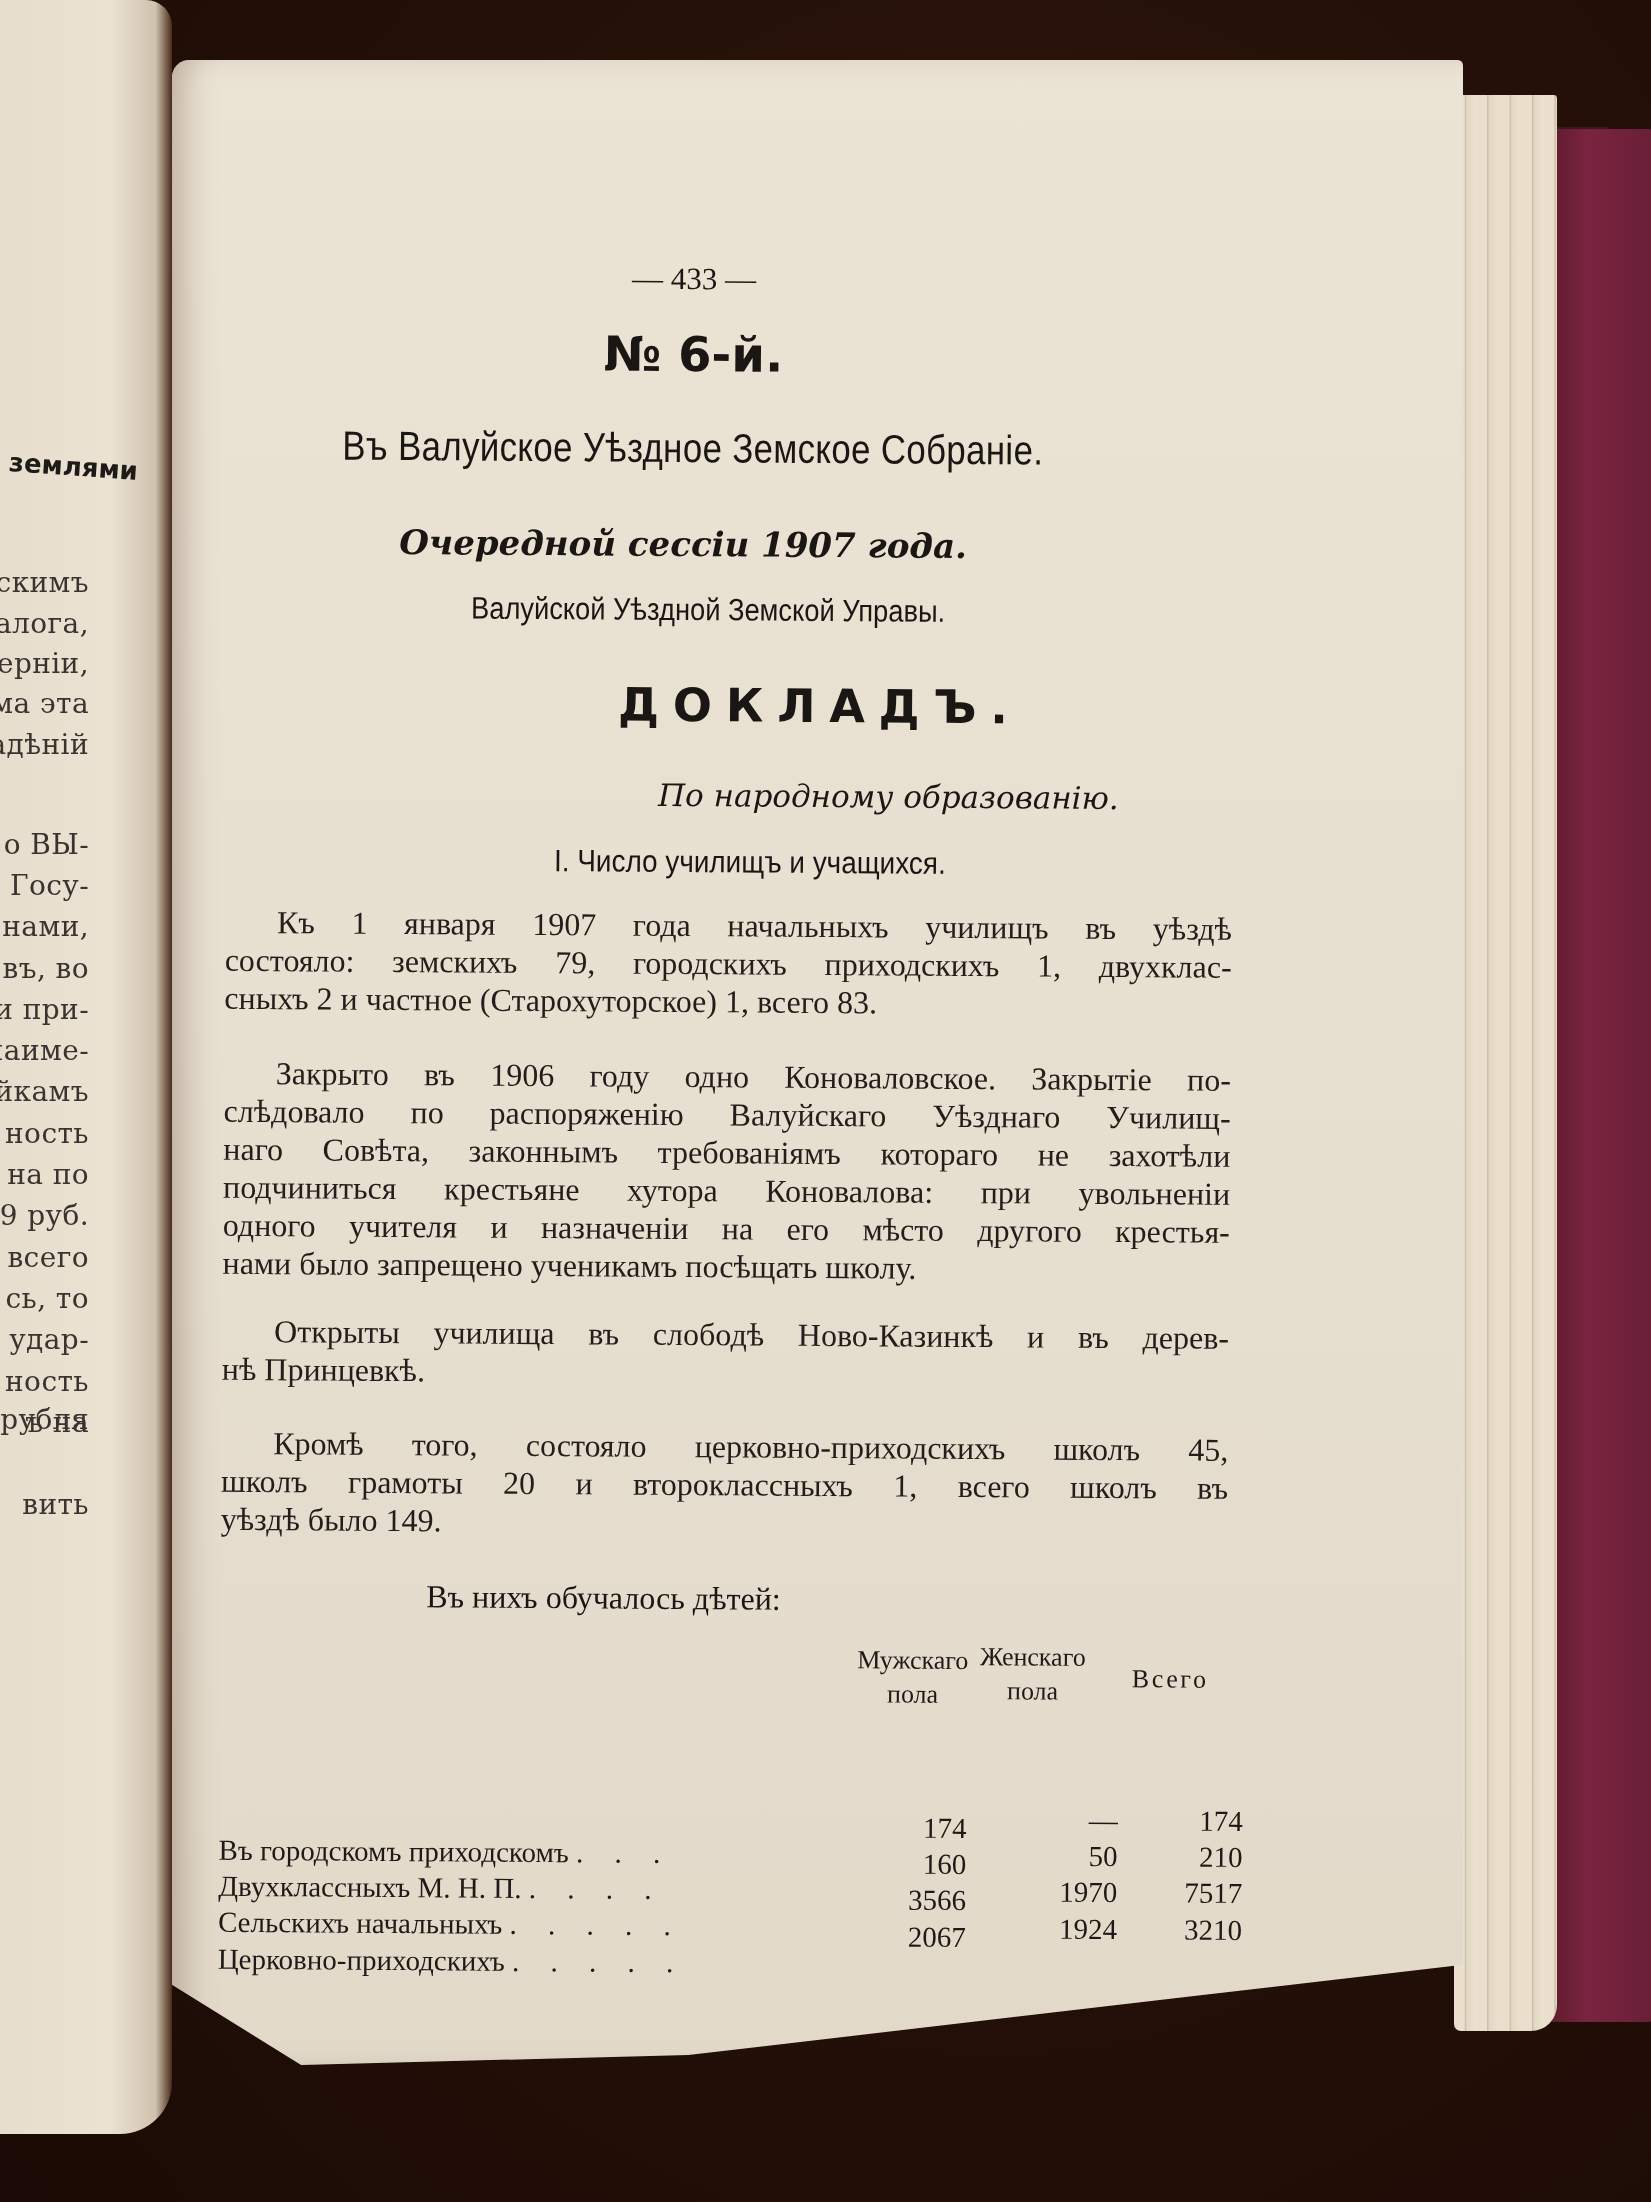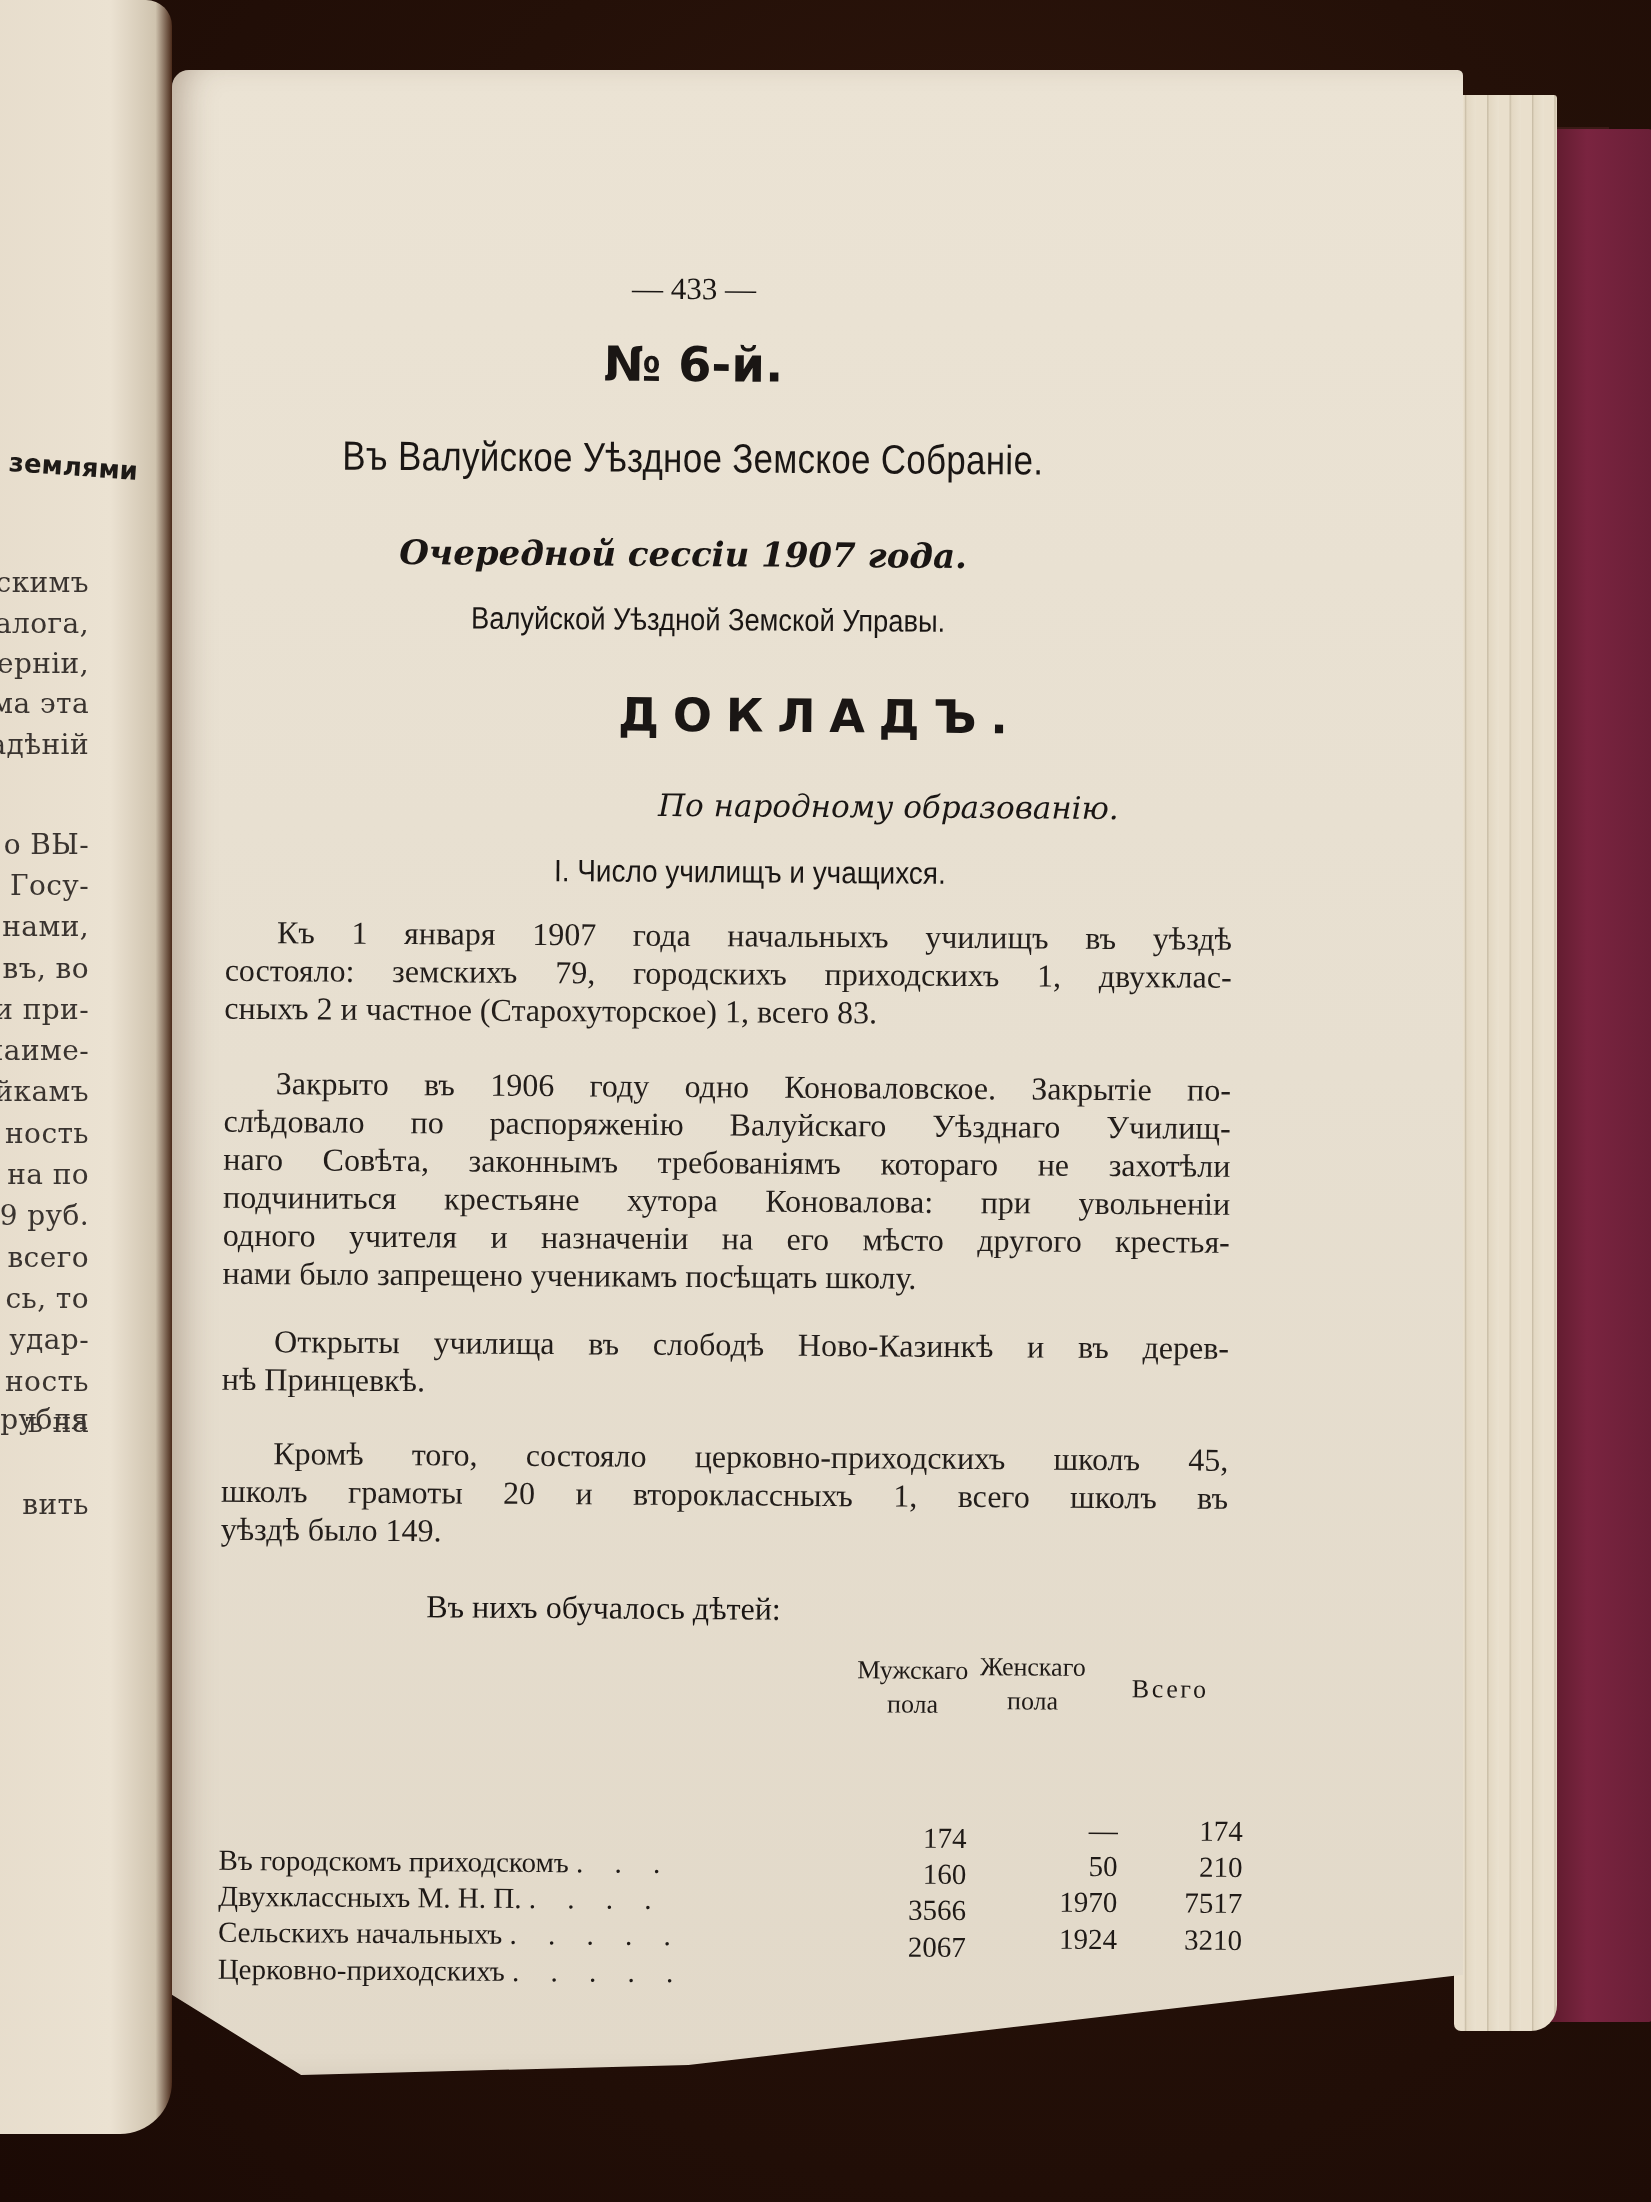--- a/index.html
+++ b/index.html
@@ -44,21 +44,21 @@
       font-family: "DejaVu Sans", sans-serif; font-weight: bold; font-size: 26px;
       transform: rotate(4deg); transform-origin: left;
       color: #1e1a17;
     }
     .left-line {
       position: absolute; right: 53px; font-size: 28px; white-space: nowrap;
       color: #3a3430; letter-spacing: 0.4px;
     }
     
     .page {
-      position: absolute; left: 172px; top: 70px; width: 1291px; height: 2005px;
+      position: absolute; left: 172px; top: 60px; width: 1291px; height: 2005px;
       background: linear-gradient(180deg, #ebe3d4 0%, #e7dfd0 50%, #e2d9c9 100%);
       border-radius: 17px 5.2px 0 34px;
       box-shadow: inset 26px 0 34px -17px rgba(90,60,40,0.35);
       clip-path: polygon(0 0, 100% 0, 100% 95%, 80% 96.5%, 40% 99.5%, 10% 100%, 0 96%);
     }
     .page-content {
       position: absolute; left: 0; top: 0; width: 100%; height: 100%;
       transform: rotate(0.4deg); transform-origin: center;
       color: #1a1614;
     }

